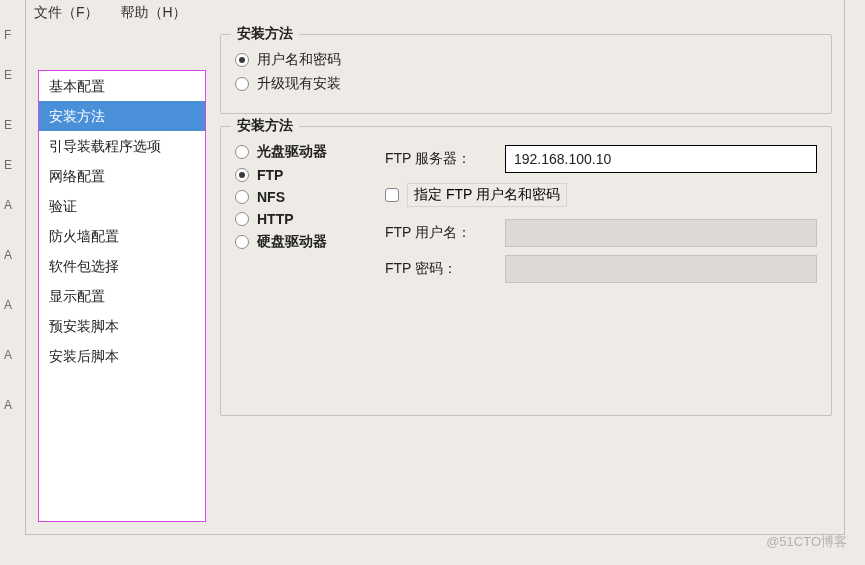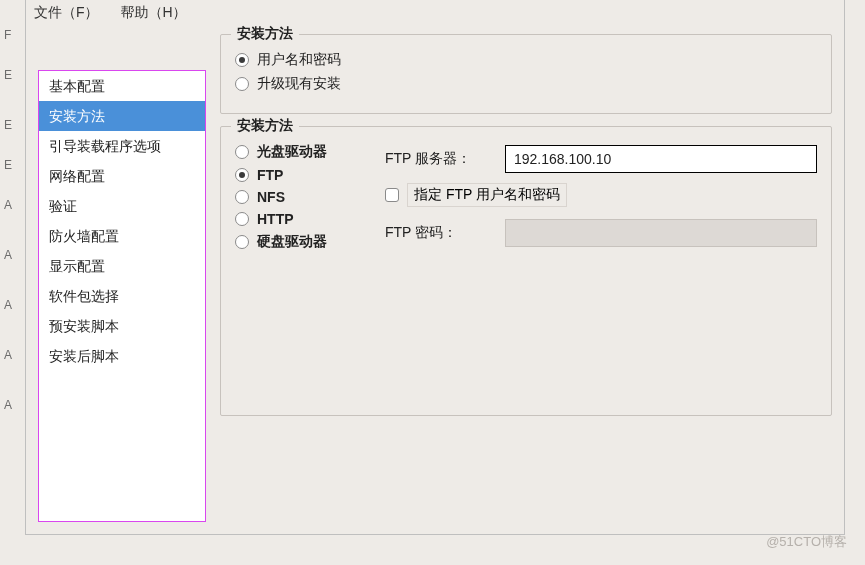--- a/index.html
+++ b/index.html
@@ -68,22 +68,22 @@
   </div>
 
   <div class="body">
     <div class="sidebar">
       <div class="item">基本配置</div>
       <div class="item selected">安装方法</div>
       <div class="item">引导装载程序选项</div>
       <div class="item">网络配置</div>
       <div class="item">验证</div>
       <div class="item">防火墙配置</div>
+      <div class="item">软件包选择</div>
       <div class="item">显示配置</div>
-      <div class="item">软件包选择</div>
       <div class="item">预安装脚本</div>
       <div class="item">安装后脚本</div>
     </div>
 
     <div class="main">
 
       <div class="groupbox">
         <div class="legend">安装方法</div>
         <div class="radio-row">
           <span class="radio checked"></span>
@@ -124,20 +124,24 @@
           <div class="src-right">
             <div class="form-row">
               <label>FTP 服务器：</label>
               <input class="textfield" value="192.168.100.10" style="">
             </div>
             <div class="check-row">
               <span class="chk"></span>
               <span class="check-label">指定 FTP 用户名和密码</span>
             </div>
             <div class="form-row">
+              <label>FTP 用户名：</label>
+              <input class="textfield disabled" disabled="" value="" style="">
+            </div>
+            <div class="form-row">
               <label>FTP 密码：</label>
               <input class="textfield disabled" disabled="" type="password" value="" style="">
             </div>
           </div>
         </div>
       </div>
 
     </div>
   </div>
 </div>

